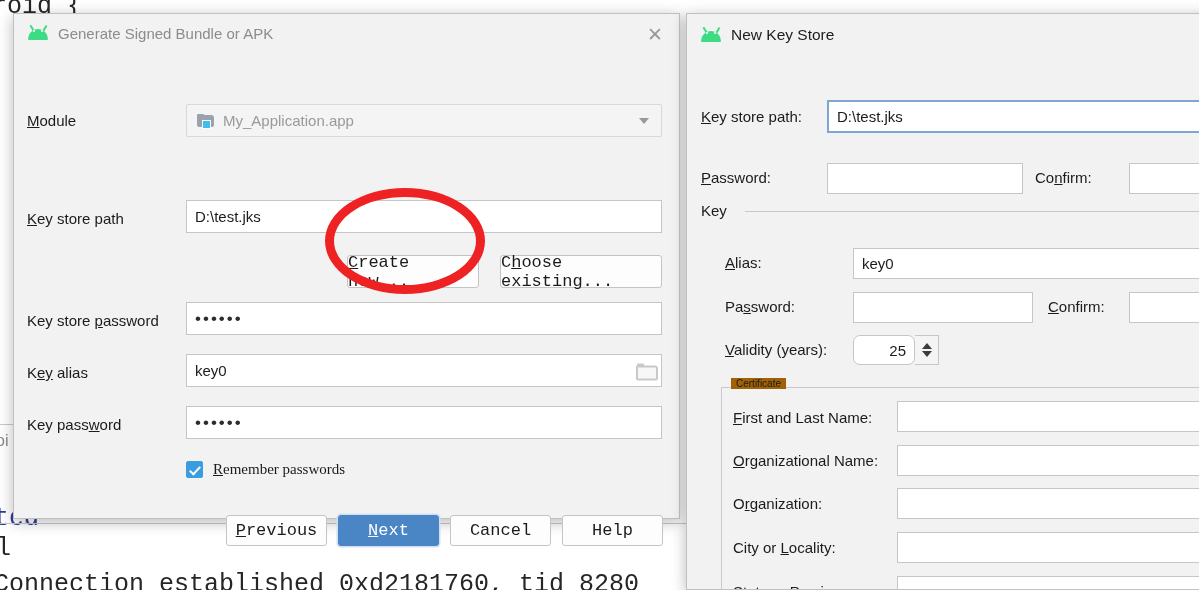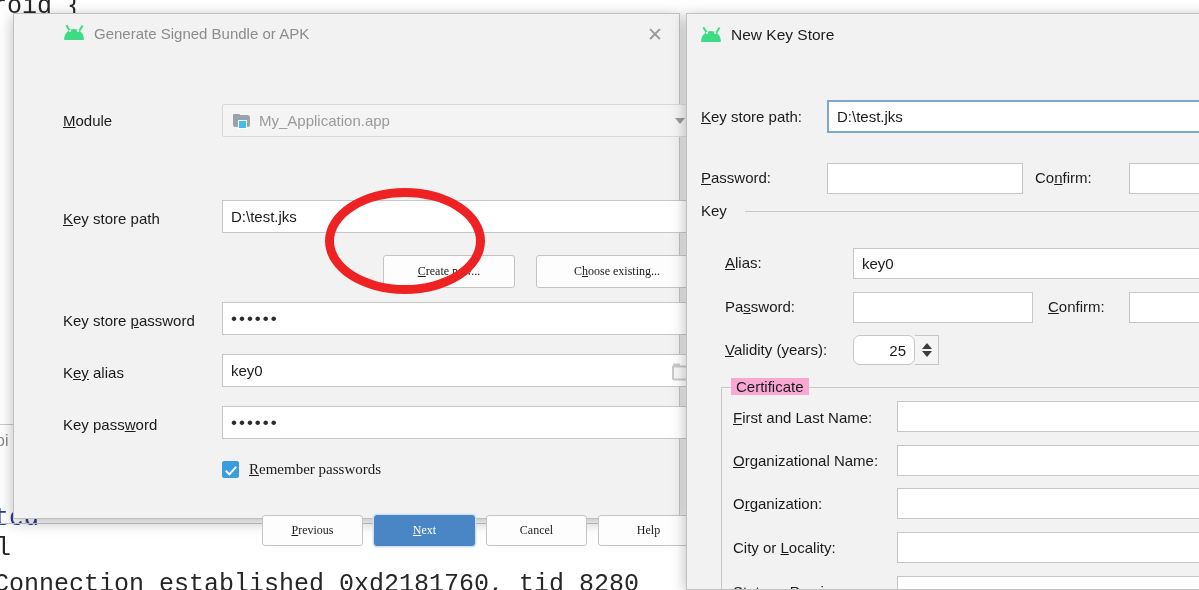--- a/index.html
+++ b/index.html
@@ -108,25 +108,25 @@
     content:""; position:absolute; left:1px; top:0px; width:7px; height:3px;
     background:#c9c9c9; border-radius:1px 1px 0 0;
   }
 
   .btn {
     position:absolute;
     box-sizing:border-box;
     background:#fdfdfd;
     border:1px solid #c4c4c4;
     border-radius:3px;
-    font-size:12px;
+    font-size:17px;
     color:#1b1b1b;
     display:flex; align-items:center; justify-content:center;
     cursor:pointer;
-    font-family:Liberation Serif, serif;
+    font-family:Liberation Mono, monospace;
   }
   .btn .mn { text-decoration:underline; }
   .btn.primary {
     background:#4a86c5;
     border:1px solid #4a86c5;
     color:#ffffff;
     box-shadow: 0 0 0 1.5px #cfe0f0;
   }
 
   
@@ -162,22 +162,22 @@
   .chk-lbl{ margin-left:10px; font-size:15px; color:#1b1b1b; white-space:nowrap;}
   .chk-lbl .mn{text-decoration:underline;}
 
   
   .group {
     position:absolute; box-sizing:border-box;
     border:1px solid #c9c9c9;
   }
   .group-title {
     position:absolute; top:-10px; left:9px;
-    background:#f9a8d4; padding:0 5px;
-    font-size:15px; color:#1b1b1b;
+    background:#a16207; padding:0 5px;
+    font-size:10px; color:#1b1b1b;
   }
   .hr-line { position:absolute; height:1px; background:#c9c9c9; }
 
   
   .spinner-btns {
     position:absolute; box-sizing:border-box;
     width:24px; background:#f4f4f4; border:1px solid #c6c6c6; border-left:none;
     display:flex; flex-direction:column; align-items:center; justify-content:center;
   }
   .sp-up,.sp-dn{ width:0;height:0;border-left:5px solid transparent;border-right:5px solid transparent;}
@@ -201,21 +201,21 @@
     <div class="code-line" style="left:-8px; top:-8px;">roid {</div>
     <div class="code-line blue" style="left:-6px; top:504px;">ted</div>
     <div class="code-line" style="left:-4px; top:534px;">l</div>
     <div class="code-line" style="left:-6px; top:570px;">Connection established 0xd2181760, tid 8280</div>
     <div class="code-line faint" style="left:-4px; top:432px;">oi</div>
     <div class="ide-divider" style="left:0px; top:424px; width:26px; height:1px;"></div>
     <div class="ide-divider" style="left:25px; top:424px; width:1px; height:100px;"></div>
     <div class="ide-divider" style="left:0px; top:523px; width:690px; height:1px;"></div>
   </div>
 
-  <div class="dialog" style="left:13px; top:13px; width:667px; height:506px;padding-left:36px;">
+  <div class="dialog" style="left:13px; top:13px; width:667px; height:506px;">
 
     <div class="dlg-titlebar">
       <span class="android-icon">
         <span class="ant l"></span>
           <span class="ant r"></span>
         <span class="body"></span>
           <span class="eye l"></span>
           <span class="eye r"></span>
       </span>
       <span class="dlg-title">Generate Signed Bundle or APK</span>

